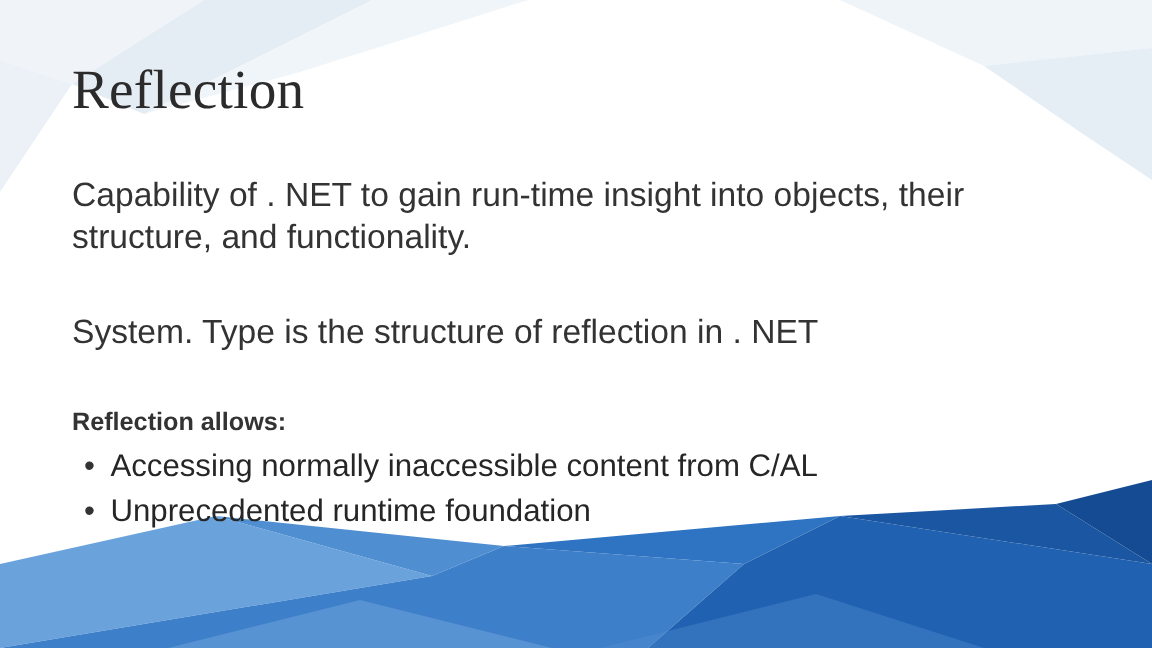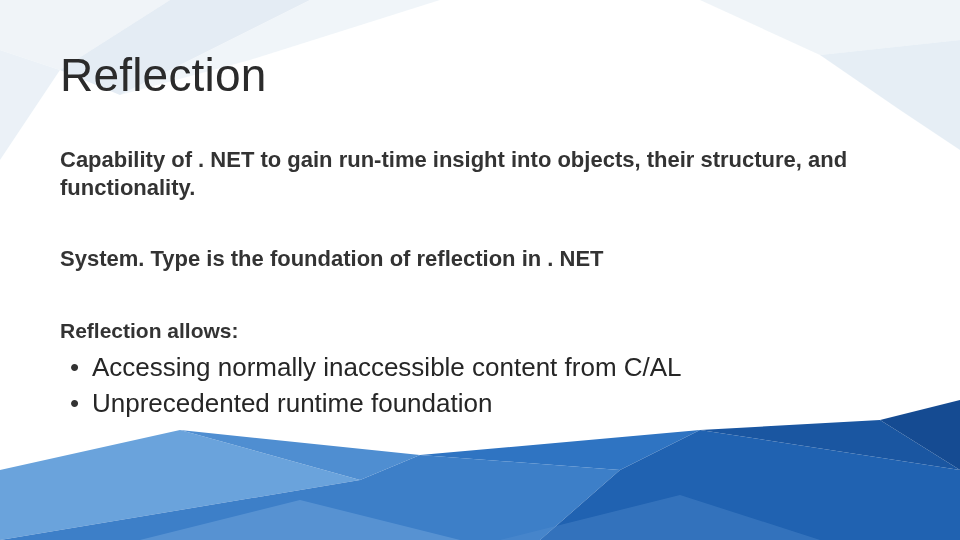--- a/index.html
+++ b/index.html
@@ -38,27 +38,28 @@
     box-sizing: border-box;
     padding: 48px 60px 0 60px;
   }
 
   .title {
     font-size: 46px;
     font-weight: 300;
     letter-spacing: 0.2px;
     margin: 0 0 44px 0;
     color: #2b2b2b;
+    font-family: Liberation Serif, serif;
   }
 
   .body p {
     margin: 0 0 44px 0;
-    font-size: 22px;
+    font-size: 28px;
     line-height: 1.25;
-    font-weight: 700;
+    font-weight: 400;
     color: #333;
   }
 
   .body p.lead {
     margin-bottom: 44px;
   }
 
   .body .allows-head {
     margin: 0 0 4px 0;
     font-size: 21px;
@@ -118,21 +119,21 @@
       <polygon points="500,540 680,495 820,540" fill="#5a93d0" opacity="0.35"></polygon>
     </svg>
   </div>
 
   <div class="content">
     <h1 class="title">Reflection</h1>
 
     <div class="body">
       <p class="lead">Capability of . NET to gain run-time insight into objects, their structure, and functionality.</p>
 
-      <p>System. Type is the foundation of reflection in . NET</p>
+      <p>System. Type is the structure of reflection in . NET</p>
 
       <p class="allows-head">Reflection allows:</p>
 
       <ul>
         <li>Accessing normally inaccessible content from C/AL</li>
         <li>Unprecedented runtime foundation</li>
       </ul>
     </div>
   </div>
 

